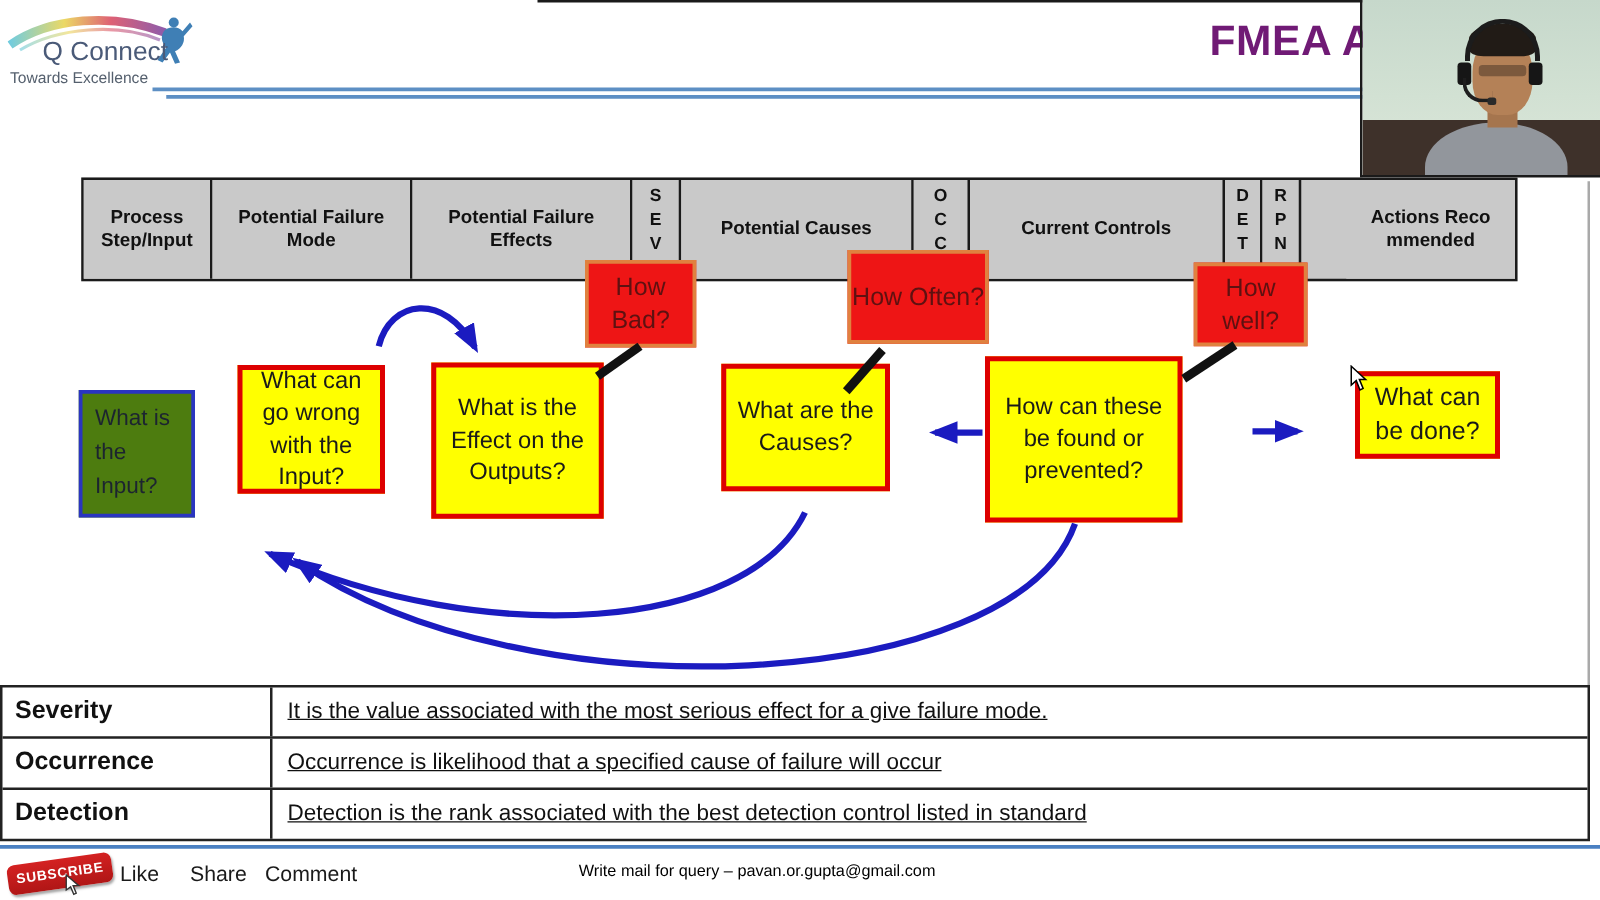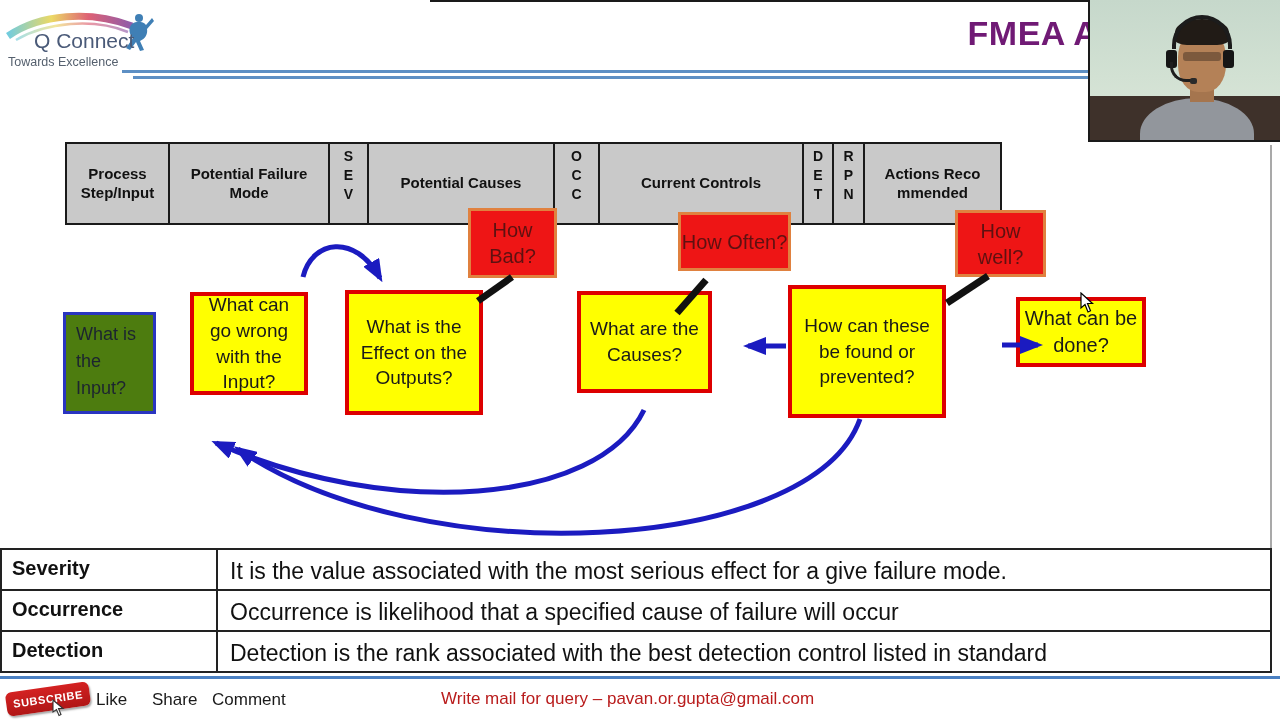--- a/index.html
+++ b/index.html
@@ -43,21 +43,21 @@
   
   #fmea-header{
     position:absolute;left:65px;top:142px;height:83px;display:flex;
     border:2px solid #1a1a1a;background:#c9c9c9;box-sizing:border-box;
   }
   .fh-cell{
     border-right:2px solid #1a1a1a;box-sizing:border-box;background:#c9c9c9;
     display:flex;align-items:center;justify-content:center;text-align:center;
     font-weight:bold;font-size:15px;color:#111;line-height:1.25;padding:0 4px;overflow:hidden;
   }
-  .fh-cell:last-child{border-right:none;}
+  .fh-cell:last-child{border-right:none;margin-left:36px;}
   .fh-cell.narrow{white-space:pre-line;align-items:flex-start;padding-top:3px;font-size:14px;line-height:1.35;}
   .w0{width:103px}.w1{width:160px}.w2{width:176px}.w3{width:39px}.w4{width:186px}
   .w5{width:45px}.w6{width:204px}.w7{width:30px}.w8{width:31px}
   .w9{width:135px;word-break:break-all;padding:0 17px;}
 
   
   .redbox{
     position:absolute;background:#ee1515;border:3px solid #e0813f;box-sizing:border-box;
     color:#5e1111;font-size:20px;display:flex;align-items:center;justify-content:center;
     text-align:center;line-height:1.3;
@@ -73,35 +73,35 @@
     line-height:1.5;padding:6px 4px 0 10px;text-align:left;
   }
   #arrow-layer{position:absolute;left:0;top:0;width:1280px;height:720px;pointer-events:none;}
 
   
   #def-table{position:absolute;left:0;top:548px;width:1272px;border:2px solid #222;box-sizing:border-box;background:#fff;}
   .def-row{display:flex;height:39px;border-bottom:2px solid #222;}
   .def-row:last-child{border-bottom:none;}
   .def-term{width:216px;border-right:2px solid #222;box-sizing:border-box;
             font-weight:bold;font-size:20px;color:#111;padding:7px 0 0 10px;}
-  .def-text{flex:1;font-size:23px;color:#111;padding:8px 0 0 12px;}
+  .def-text{flex:1;font-size:18px;color:#111;padding:8px 0 0 12px;text-decoration:underline;}
 
   
   .footer-blue-line{position:absolute;left:0;top:676px;width:1280px;height:3px;background:#4a80c2;}
   #subscribe-badge{
     position:absolute;left:6px;top:687px;width:84px;height:24px;
     background:linear-gradient(180deg,#d42222 0%,#b01616 100%);
     border-radius:6px;transform:rotate(-8deg);
     color:#fff;font-size:11px;font-weight:bold;letter-spacing:.6px;
     display:flex;align-items:center;justify-content:center;
     box-shadow:1px 2px 2px rgba(0,0,0,.35);
   }
   .footer-item{position:absolute;top:690px;font-size:17px;color:#1a1a1a;}
   #footer-like{left:96px;} #footer-share{left:152px;} #footer-comment{left:212px;}
-  #footer-query{position:absolute;left:441px;top:689px;font-size:17px;color:#b91c1c;}
+  #footer-query{position:absolute;left:463px;top:689px;font-size:13px;color:#000000;}
   .cursor-svg{position:absolute;pointer-events:none;}
 </style>
 </head>
 <body>
 
 <div id="stage">
 
   <div class="top-black-line"></div>
   <div class="blue-line-1"></div>
   <div class="blue-line-2"></div>
@@ -139,48 +139,49 @@
     <div class="cam-ear-left"></div>
     <div class="cam-ear-right"></div>
     <div class="cam-glasses"></div>
     <div class="cam-mic-arm"></div>
     <div class="cam-mic-tip"></div>
   </div>
 
   <div id="fmea-header">
     <div class="fh-cell w0">Process Step/Input</div>
     <div class="fh-cell w1">Potential Failure Mode</div>
+    <div class="fh-cell w2">Potential Failure Effects</div>
     <div class="fh-cell w3 narrow">S
 E
 V</div>
     <div class="fh-cell w4">Potential Causes</div>
     <div class="fh-cell w5 narrow">O
 C
 C</div>
     <div class="fh-cell w6">Current Controls</div>
     <div class="fh-cell w7 narrow">D
 E
 T</div>
     <div class="fh-cell w8 narrow">R
 P
 N</div>
     <div class="fh-cell w9">Actions Recommended</div>
   </div>
 
   <div class="redbox" style="left:468px;top:208px;width:89px;height:70px">How Bad?</div>
-  <div class="redbox" style="left:678px;top:212px;width:113px;height:59px">How Often?</div>
+  <div class="redbox" style="left:678px;top:200px;width:113px;height:75px">How Often?</div>
   <div class="redbox" style="left:955px;top:210px;width:91px;height:67px">How well?</div>
 
   <div id="input-box">What is the Input?</div>
 
   <div class="ybox" style="left:190px;top:292px;width:118px;height:103px">What can go wrong with the Input?</div>
   <div class="ybox" style="left:345px;top:290px;width:138px;height:125px">What is the Effect on the Outputs?</div>
   <div class="ybox" style="left:577px;top:291px;width:135px;height:102px">What are the Causes?</div>
   <div class="ybox" style="left:788px;top:285px;width:158px;height:133px">How can these be found or prevented?</div>
-  <div class="ybox" style="left:1016px;top:297px;width:130px;height:70px;font-size:20px">What can be done?</div>
+  <div class="ybox" style="left:1084px;top:297px;width:116px;height:70px;font-size:20px">What can be done?</div>
 
   <svg id="arrow-layer" viewBox="0 0 1280 720">
     <defs>
       <marker id="bluehead" markerWidth="4.6" markerHeight="3.6" refX="3.6" refY="1.8" orient="auto" markerUnits="strokeWidth">
         <path d="M0,0 L4.6,1.8 L0,3.6 Z" fill="#1b1bc0"></path>
       </marker>
     </defs>
 
     <path d="M512,277 L478,301" stroke="#111" stroke-width="7" fill="none"></path>
     <path d="M706,280 L677,313" stroke="#111" stroke-width="7" fill="none"></path>

